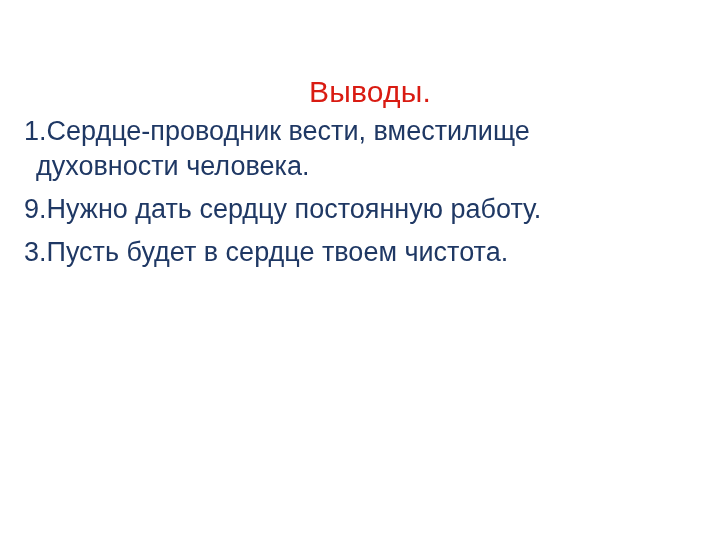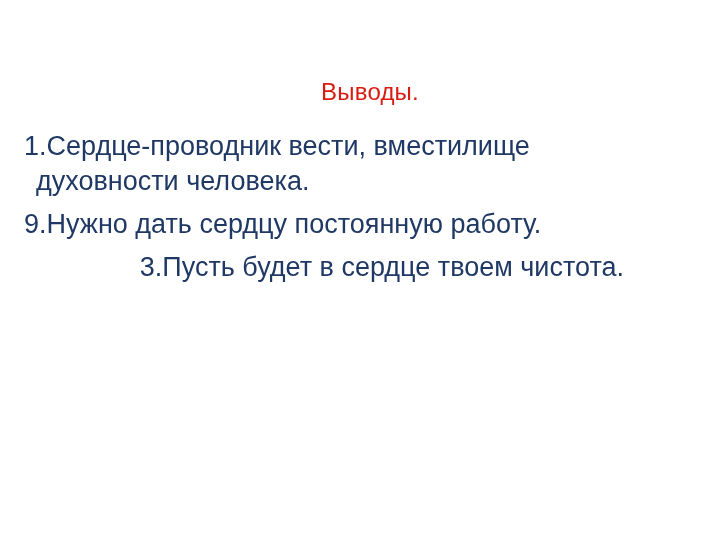--- a/index.html
+++ b/index.html
@@ -22,54 +22,53 @@
     box-sizing: border-box;
   }
 
   .slide-title {
     position: absolute;
     left: 0;
     top: 74px;
     width: 720px;
     text-align: center;
     color: #d91b12;
-    font-size: 24px;
+    font-size: 30px;
     font-weight: normal;
     line-height: 36px;
     letter-spacing: 0.2px;
     padding-left: 20px;
     box-sizing: border-box;
     white-space: nowrap;
   }
 
   .body-list {
     position: absolute;
     left: 24px;
-    top: 129px;
+    top: 114px;
     width: 600px;
     margin: 0;
     padding: 0;
     list-style: none;
     color: #1f3864;
     font-size: 27px;
     line-height: 35px;
   }
 
   .body-item {
     display: block;
     margin: 0 0 8px 0;
     padding: 0 0 0 12px;
     text-indent: -12px;
     max-width: 540px;
     color: #1f3864;
   }
 
   .body-item:last-child {
     margin-bottom: 18px;
-    text-align: right;
   }
 
   .body-item.wide {
     max-width: 600px;
   }
 </style>
 </head>
 <body>
 
 <div class="slide">

